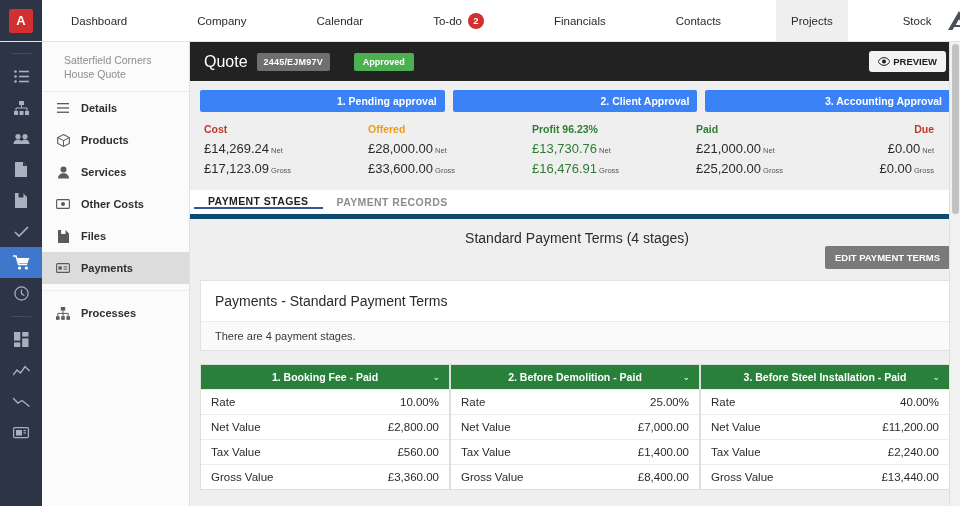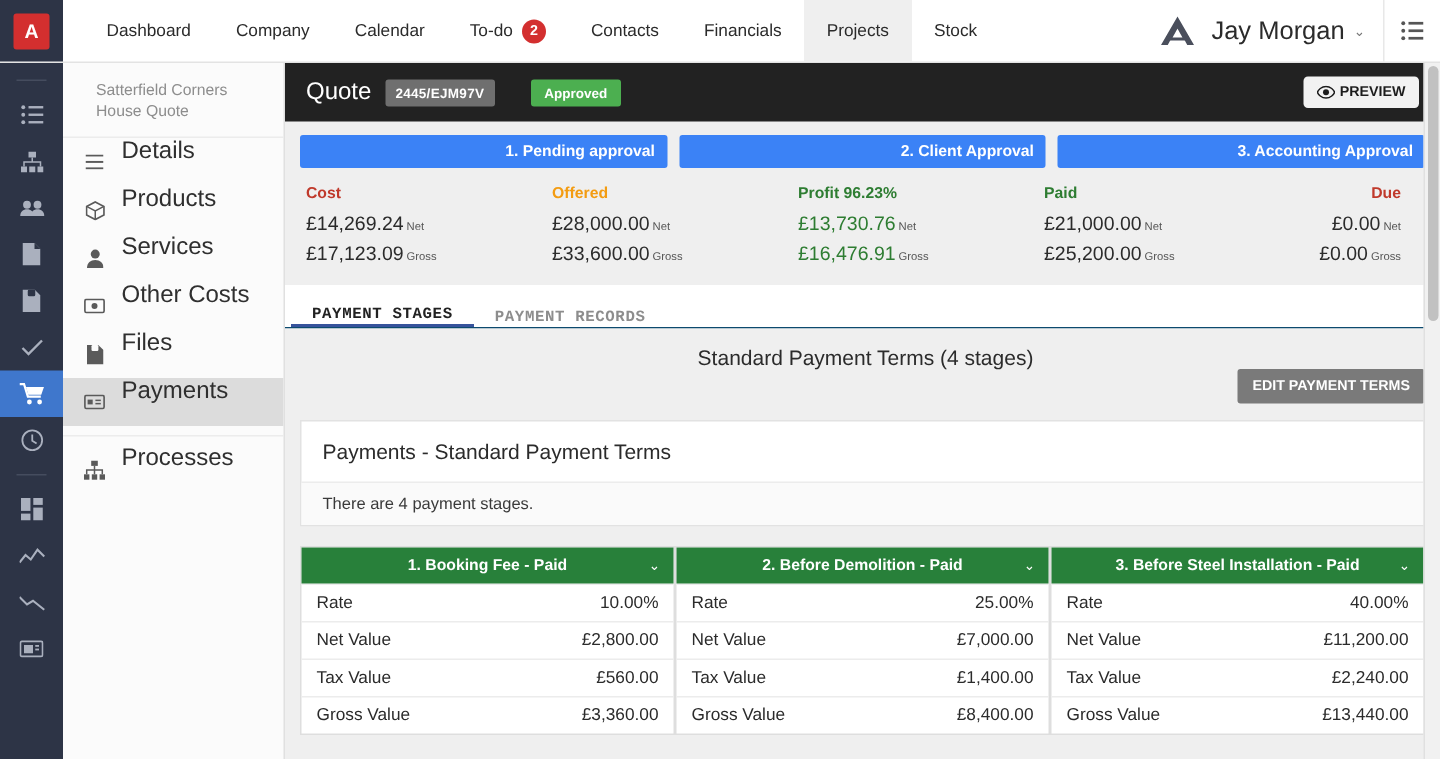--- a/index.html
+++ b/index.html
@@ -23,21 +23,21 @@
     width: 42px; flex: 0 0 42px;
     background: #2d3446;
     display: flex; align-items: center; justify-content: center;
   }
   .logo-sq {
     width: 24px; height: 24px; background: #d32f2f; color: #fff;
     font-size: 13px; font-weight: bold;
     display: flex; align-items: center; justify-content: center;
     border-radius: 2px;
   }
-  .navitems { display: flex; align-items: stretch; flex: 1; padding-left: 14px; }
+  .navitems { display: flex; align-items: stretch; flex: 1; padding-left: 14px; gap: 40px; }
   .navitem {
     display: flex; align-items: center; gap: 6px;
     padding: 0 15px; font-size: 11.5px; color: #2b2b2b;
     cursor: pointer; white-space: nowrap;
   }
   .navitem.active { background: #efefef; }
   .badge-red {
     background: #d32f2f; color: #fff; border-radius: 50%;
     min-width: 16px; height: 16px; font-size: 9.5px; font-weight: bold;
     display: inline-flex; align-items: center; justify-content: center;
@@ -72,23 +72,24 @@
   .psidebar {
     width: 148px; flex: 0 0 148px; background: #fbfbfb;
     border-right: 1px solid #e0e0e0; display: flex; flex-direction: column;
     overflow: hidden;
   }
   .proj-title {
     font-size: 10.5px; color: #8d8d8d; line-height: 1.35;
     padding: 11px 14px 10px 22px; border-bottom: 1px solid #ececec;
   }
   .side-item {
-    display: flex; gap: 11px;
-    height: 32px; padding: 0 10px 0 14px; font-size: 16px; color: #2f2f2f;
+    display: flex; align-items: center; gap: 11px;
+    height: 32px; padding: 0 10px 0 14px; font-size: 11px; color: #2f2f2f;
     cursor: pointer;
+    font-weight: bold;
   }
   .side-item.active { background: #dcdcdc; }
   .side-icon { width: 14px; display:flex; align-items:center; justify-content:center; color: #5a5a5a; }
   .side-sep { height: 1px; background: #ececec; margin: 6px 0; }
 
   
   .main { flex: 1; min-width: 0; display: flex; flex-direction: column; background: #efefef; position: relative; }
   .main-scroll { flex: 1; overflow: hidden; display: flex; flex-direction: column; }
 
   .quote-head {
@@ -128,24 +129,23 @@
   .fin-row .sfx { font-size: 7.5px; color: #555; margin-left: 2px; }
   .c-cost { color: #c0392b; }
   .c-offered { color: #f39c12; }
   .c-profit { color: #2e7d32; }
   .c-paid { color: #2e7d32; }
   .c-due { color: #c0392b; }
   .green-val { color: #2e7d32; }
 
   
   .tabs {
-    background: #ffffff; display: flex; align-items: flex-end;
-    height: 29px; flex: 0 0 29px; border-bottom: 1px solid #0c4a6e;
+    background: #ffffff; display: flex; align-items: center;
+    height: 29px; flex: 0 0 29px; border-bottom: 5px solid #0c4a6e;
     padding-left: 4px;
-    font-family: Liberation Mono, monospace;
   }
   .tab {
     display: flex; align-items: center; padding: 0 14px;
     font-size: 10.5px; font-weight: bold; color: #8d8d8d;
     letter-spacing: .4px; cursor: pointer;
   }
   .tab.active { color: #222; border-bottom: 2px solid #37539c; }
 
   
   .terms-head {
@@ -210,24 +210,24 @@
         <span>Company</span>
       </div>
     <div class="navitem">
         <span>Calendar</span>
       </div>
     <div class="navitem">
       <span>To-do</span>
       <span class="badge-red">2</span>
     </div>
     <div class="navitem">
+        <span>Financials</span>
+      </div>
+    <div class="navitem">
         <span>Contacts</span>
-      </div>
-    <div class="navitem">
-        <span>Financials</span>
       </div>
     <div class="navitem active">
         <span>Projects</span>
       </div>
     <div class="navitem">
         <span>Stock</span>
       </div>
   </div>
   <div class="topright">
     <div class="avatar">

